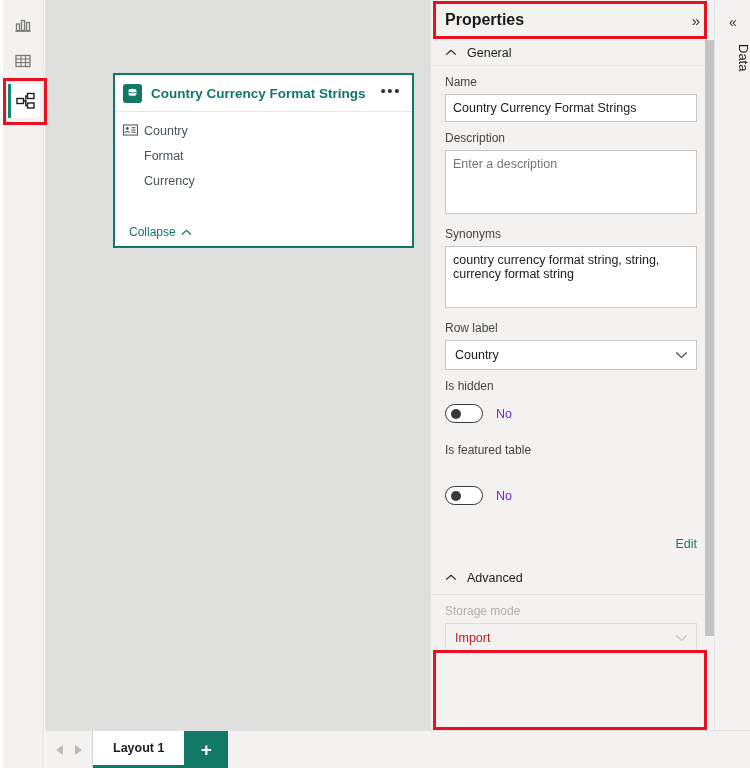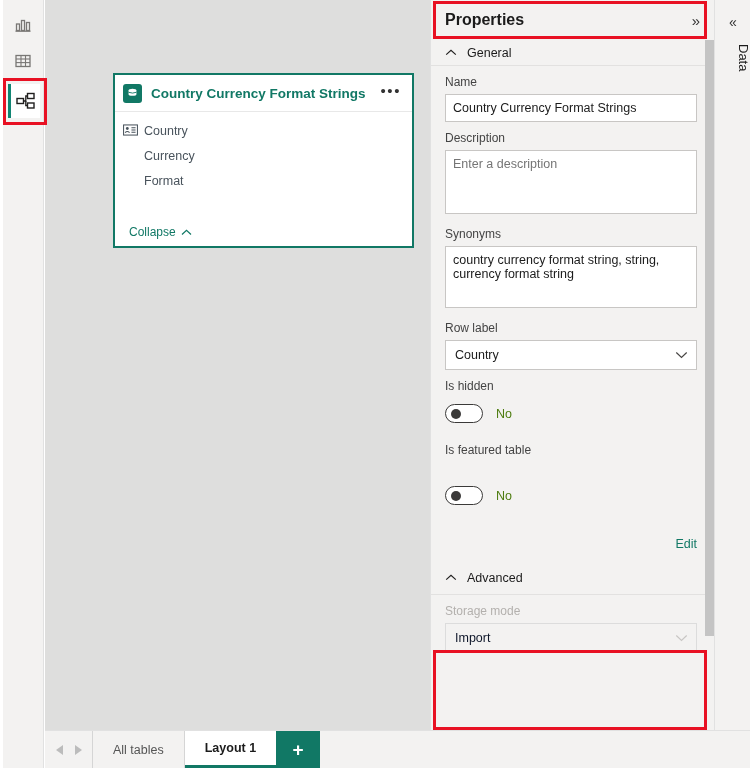--- a/index.html
+++ b/index.html
@@ -241,41 +241,41 @@
     cursor: pointer;
   }
   .fsel .val { flex: 1 1 auto; white-space: nowrap; overflow: hidden; }
   .fsel.placeholder .val { color: #3b3a39; }
   .fsel.disabled {
     background: #f3f2f1;
     border: 1px solid #dcdcdc;
     color: #b3b0ad;
     cursor: default;
   }
-  .fsel.disabled .val { color: #0f172a; }
+  .fsel.disabled .val { color: #b91c1c; }
   .chev-dn { flex: 0 0 auto; display: flex; align-items: center; }
 
   .toggle-row { display: flex; align-items: center; gap: 13px; }
   .toggle {
     width: 38px; height: 19px;
     border: 1px solid #3b3a39;
     border-radius: 10px;
     background: #ffffff;
     position: relative;
     cursor: pointer;
     flex: 0 0 auto;
   }
   .toggle .knob {
     position: absolute;
     top: 4px; left: 5px;
     width: 10px; height: 10px;
     border-radius: 50%;
     background: #3b3a39;
   }
-  .toggle-val { font-size: 12.5px; color: #4d7c0f; }
+  .toggle-val { font-size: 12.5px; color: #6d28d9; }
 
   .edit-row {
     display: flex; justify-content: flex-end;
     padding: 0 17px 0 0;
   }
   .edit-link { font-size: 12.5px; color: #117865; cursor: pointer; }
 
   .props-scrollbar {
     position: absolute;
     right: 0; top: 40px;
@@ -377,24 +377,24 @@
               <circle cx="4.6" cy="4.4" r="1.5" fill="#49535c"></circle>
               <path d="M2.2 8.8 Q4.6 6.5 7 8.8" fill="none" stroke="#49535c" stroke-width="1.1"></path>
               <line x1="9" y1="3.6" x2="13.4" y2="3.6" stroke="#49535c" stroke-width="1.1"></line>
               <line x1="9" y1="6" x2="13.4" y2="6" stroke="#49535c" stroke-width="1.1"></line>
               <line x1="9" y1="8.4" x2="13.4" y2="8.4" stroke="#49535c" stroke-width="1.1"></line>
             </svg>
           </span>
           <span class="flabel">Country</span>
         </div>
         <div class="frow indented">
-          <span class="flabel">Currency</span>
+          <span class="flabel">Format</span>
         </div>
         <div class="frow indented">
-          <span class="flabel">Format</span>
+          <span class="flabel">Currency</span>
         </div>
       </div>
       <div class="tcard-foot">
         <span class="collapse-link">
           <span>Collapse</span>
           <span>
             <svg width="11" height="7" viewBox="0 0 11 7">
                 <path d="M1 5.5 L5.5 1.3 L10 5.5" fill="none" stroke="#117865" stroke-width="1.2"></path>
               </svg>
           </span>
@@ -502,18 +502,17 @@
   <div class="data-rail">
     <span class="data-rail-exp">«</span>
     <span class="data-rail-label">Data</span>
   </div>
 
   <div class="tabbar">
     <div class="tab-navs">
       <span class="tab-nav-arrow left"></span>
       <span class="tab-nav-arrow right"></span>
     </div>
-    <div class="tab">All tables</div>
     <div class="tab active">Layout 1</div>
     <div class="tab-add">+</div>
   </div>
 
 </div>
 
 </body></html>

